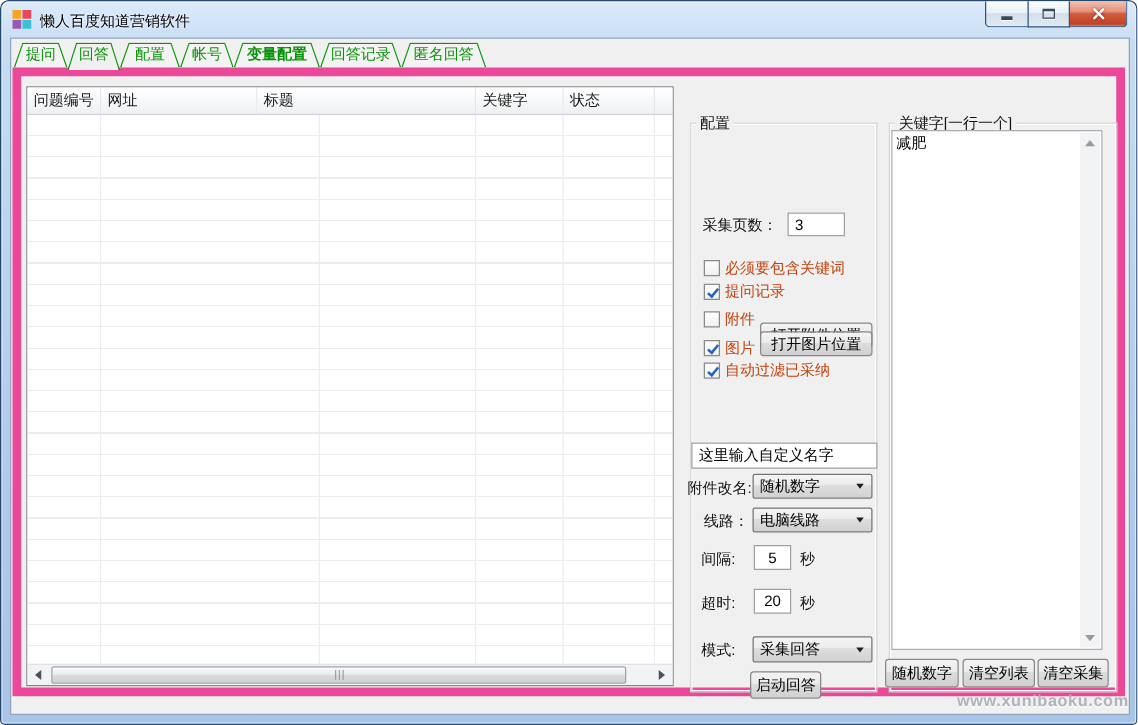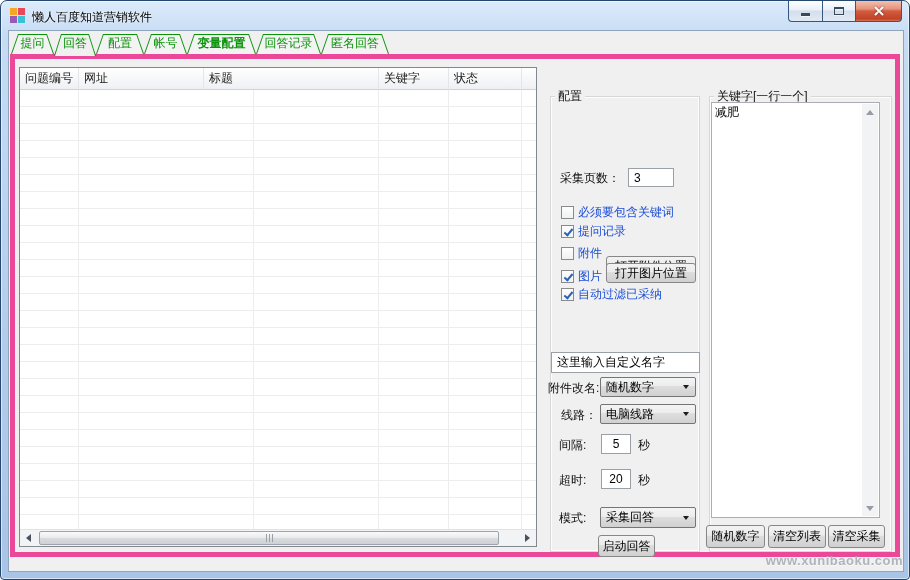--- a/index.html
+++ b/index.html
@@ -59,21 +59,21 @@
                  clip-path:polygon(7px 0, calc(100% - 7px) 0, 100% 100%, 0 100%); }
   .tab .t-fill { position:absolute; left:1px; right:1px; top:1px; bottom:0; background:#f3f3f3;
                  clip-path:polygon(6.6px 0, calc(100% - 6.6px) 0, 100% 100%, 0 100%); }
   .tab .t-label{ position:relative; z-index:2; display:block; text-align:center; line-height:19px;
                  color:#0a930a; }
   .tab.active  { height:22px; }
   .tab.active .t-fill { background:#f0f0f0; }
 
   
   .page { position:absolute; left:1px; top:23px; width:890px; height:503px;
-          border:5px solid #ec4899; background:#f0f0f0; z-index:1; }
+          border:7px solid #ec4899; background:#f0f0f0; z-index:1; }
 
   
   .qtable { position:absolute; left:4px; top:8px; width:518px; height:480px;
             background:#fff; border:1px solid #828790; }
   .thead { position:absolute; left:0; top:0; right:0; height:22px; display:flex; }
   .th { line-height:21px; padding-left:5px; color:#1c1c1c;
         background:linear-gradient(180deg,#ffffff,#f6f7f9 55%,#eef0f3);
         border-right:1px solid #e4e6e9; border-bottom:1px solid #cdd2d8; cursor:pointer; }
   .th:last-child { border-right:none; }
   .tbody { position:absolute; left:0; top:22px; right:0; bottom:17px;
@@ -102,21 +102,21 @@
 
   .lbl { position:absolute; color:#111; white-space:nowrap; line-height:15px; }
 
   .txt { position:absolute; border:1px solid #9ba0a6; background:#fff; font-size:12px;
          font-family:inherit; padding:0 5px; color:#000; outline:none; }
 
   .checkbox { position:absolute; width:13px; height:13px; background:linear-gradient(180deg,#fefefe,#eff1f2);
               border:1px solid #8a8a8a; cursor:pointer; }
   .checkbox.checked::after { content:""; position:absolute; left:2px; top:3px; width:7px; height:3px;
               border-left:2px solid #2963b8; border-bottom:2px solid #2963b8; transform:rotate(-50deg); }
-  .cblabel { position:absolute; color:#1d4ed8; line-height:15px; white-space:nowrap; }
+  .cblabel { position:absolute; color:#c2410c; line-height:15px; white-space:nowrap; }
 
   .btn { position:absolute; display:flex; align-items:center; justify-content:center;
          background:linear-gradient(180deg,#f3f3f3,#ebebeb 45%,#dddddd 46%,#d0d0d0);
          border:1px solid #878787; border-radius:3px; color:#000; cursor:pointer; white-space:nowrap; }
 
   .combo { position:absolute; background:linear-gradient(180deg,#f4f4f4,#ececec 45%,#dedede 46%,#d1d1d1);
            border:1px solid #757575; border-radius:2px; display:flex; align-items:center; cursor:pointer; }
   .combo-val { padding-left:5px; color:#000; white-space:nowrap; }
   .combo-arrow { position:absolute; right:6px; top:50%; margin-top:-2px; width:0; height:0;
                  border:3.5px solid transparent; border-top:4px solid #1c1c1c; border-bottom:none; }

